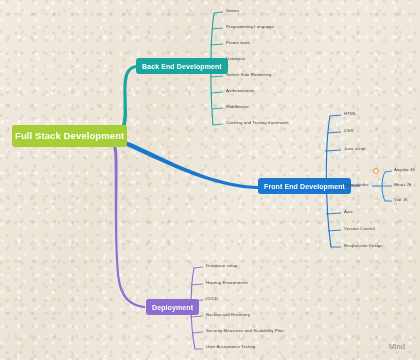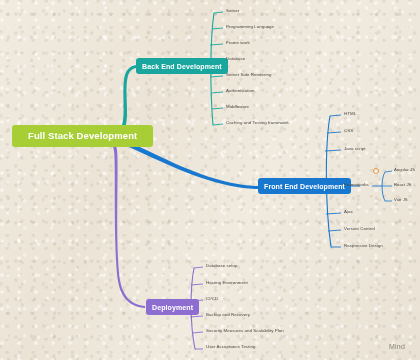--- a/index.html
+++ b/index.html
@@ -45,21 +45,21 @@
     white-space: nowrap;
     color: #ffffff;
     border-radius: 3px;
     line-height: 1;
     display: flex;
     align-items: center;
   }
   .node-root {
     font-size: 9.5px;
     font-weight: bold;
-    padding: 6px 16px;
+    padding: 6px 3px;
     letter-spacing: 0.1px;
     align-items: flex-end;
   }
   .node-main {
     font-size: 7px;
     font-weight: bold;
     padding: 4.5px 6px;
     letter-spacing: 0.1px;
   }
   .leaf {

